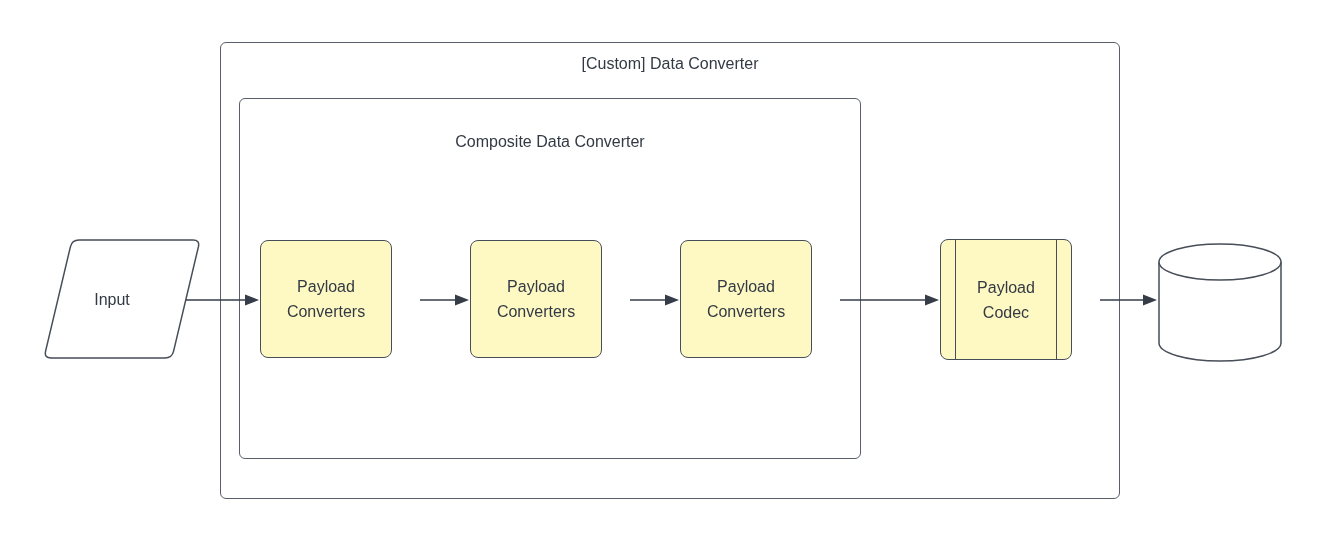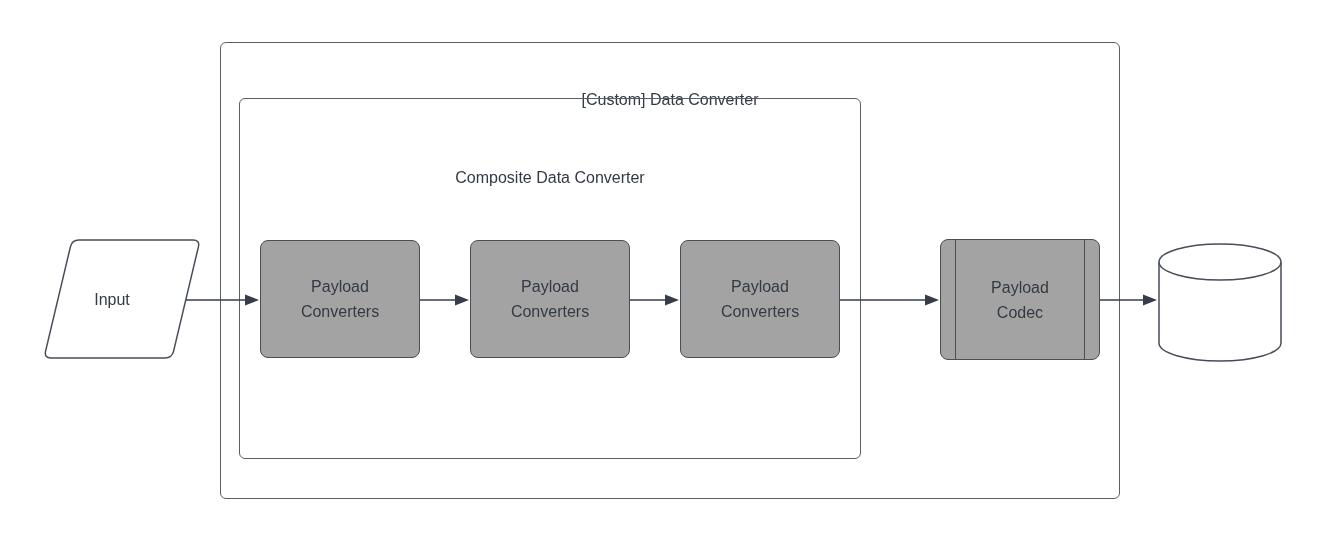--- a/index.html
+++ b/index.html
@@ -26,37 +26,36 @@
   .group-outer { left: 220px; top: 42px; width: 898px; height: 455px; }
   .group-inner { left: 239px; top: 98px; width: 620px; height: 359px; }
   .group-title {
     position: absolute;
     left: 0;
     right: 0;
     text-align: center;
     font-size: 16px;
     line-height: 20px;
     color: #333a44;
-    margin-top: 36px;
   }
   .group-outer .group-title { top: 11px; }
   .group-inner .group-title { top: 33px; }
   .svg-overlay {
     position: absolute;
     left: 0;
     top: 0;
     z-index: 2;
   }
   .node-box {
     position: absolute;
-    width: 160px;
+    width: 132px;
     height: 118px;
     border: 1.5px solid #474e58;
     border-radius: 8px;
-    background: #a3a3a3;
+    background: #fef9c3;
     display: flex;
     align-items: center;
     justify-content: center;
     text-align: center;
     font-size: 16px;
     line-height: 25px;
     white-space: pre-line;
     z-index: 3;
     box-sizing: border-box;
   }

